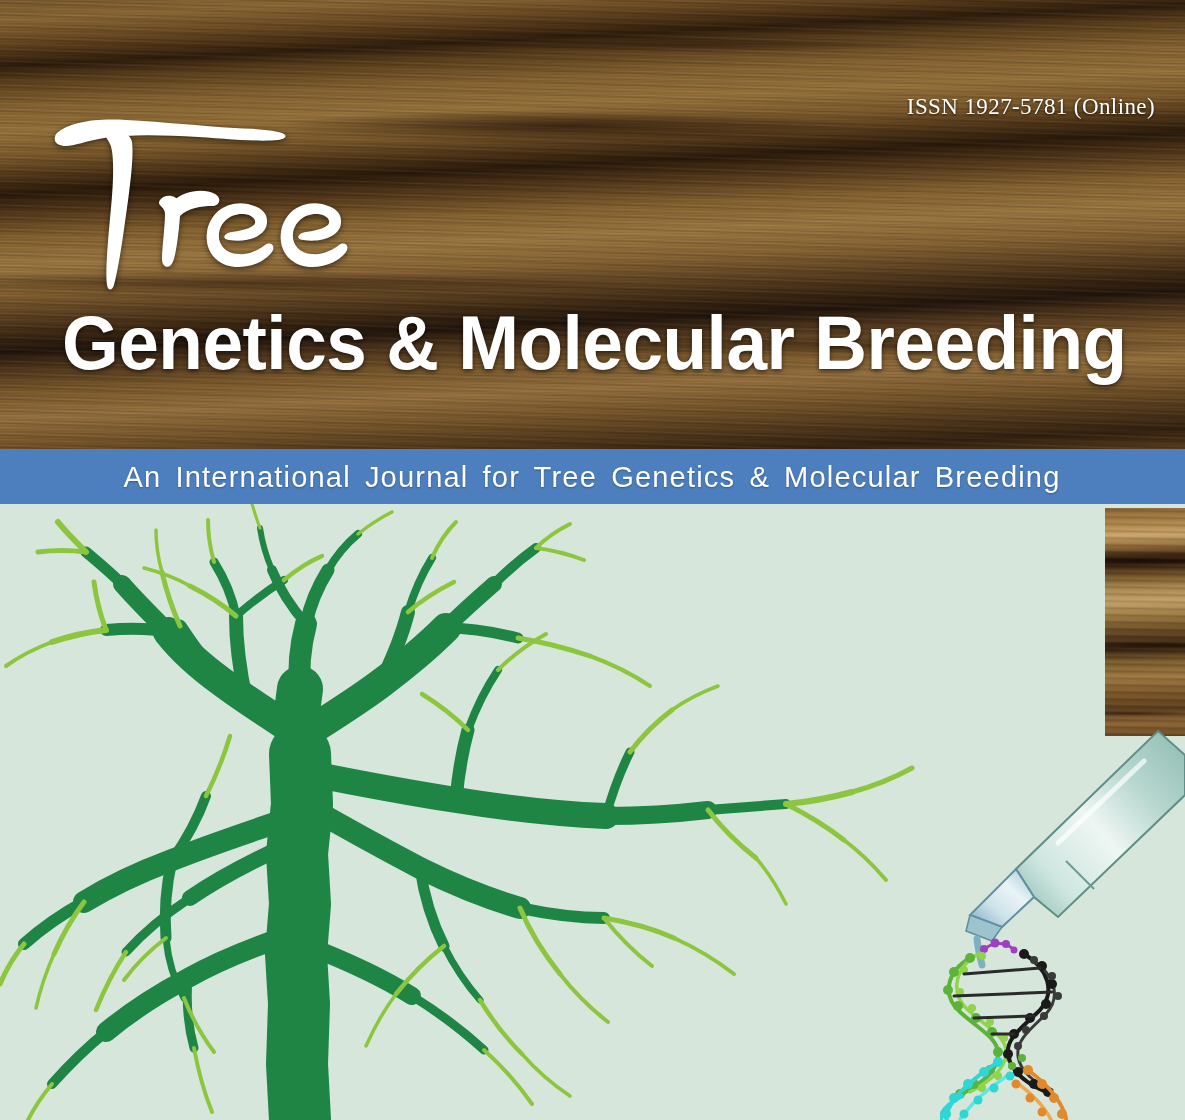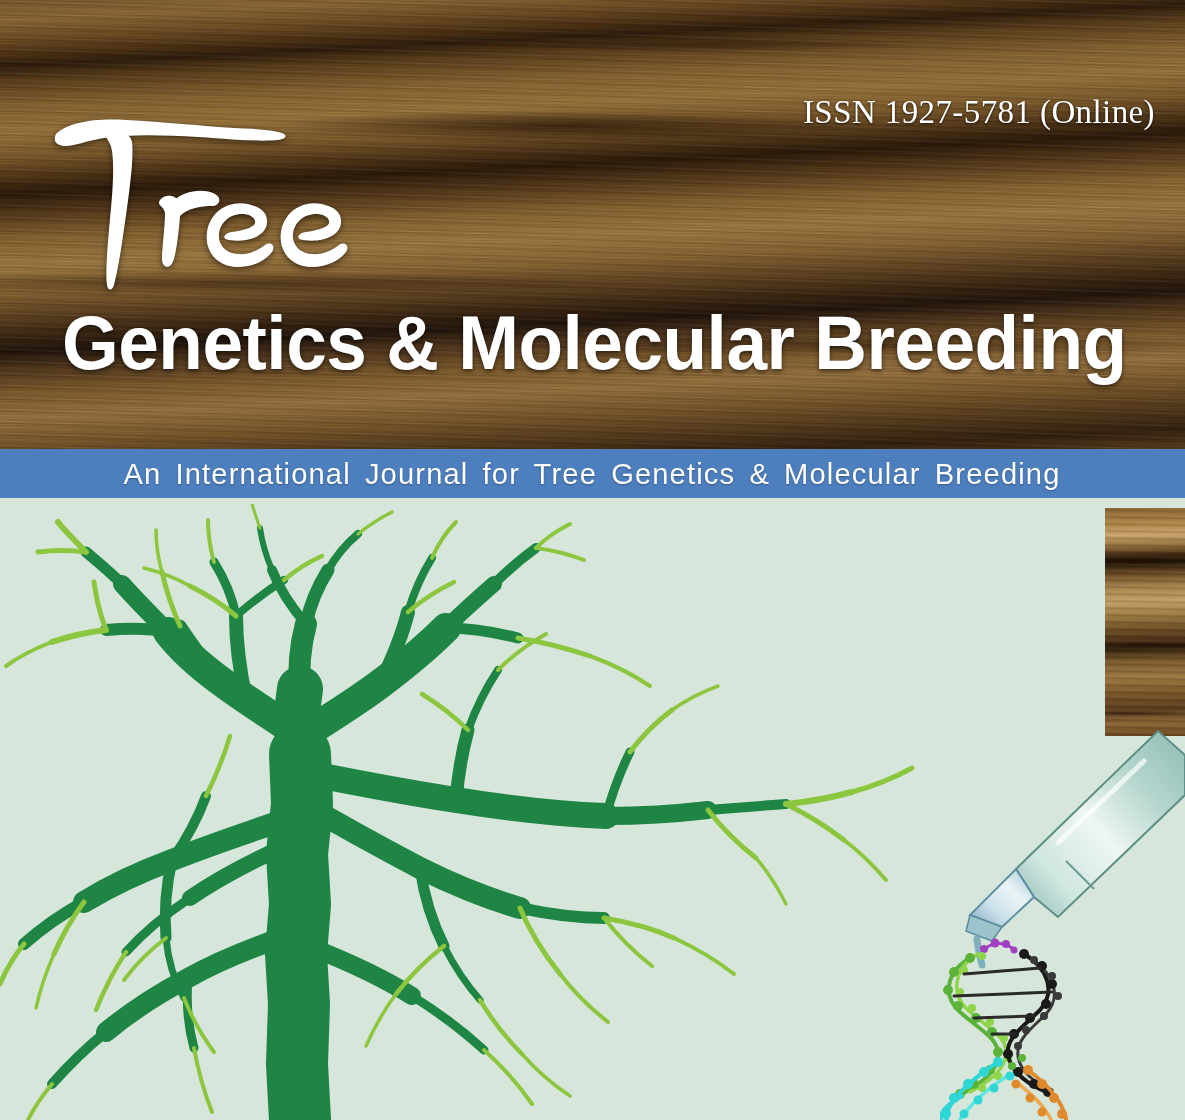--- a/index.html
+++ b/index.html
@@ -59,21 +59,21 @@
       radial-gradient(ellipse 420px 22px at 48% 28%, rgba(25,10,2,.65), rgba(25,10,2,0) 70%),
       radial-gradient(ellipse 600px 16px at 20% 63%, rgba(25,10,2,.45), rgba(25,10,2,0) 70%),
       radial-gradient(ellipse 520px 14px at 75% 77%, rgba(25,10,2,.40), rgba(25,10,2,0) 70%),
       radial-gradient(ellipse 300px 10px at 60% 10%, rgba(25,10,2,.45), rgba(25,10,2,0) 70%);
   }
 
   
   .issn {
     position:absolute; right:30px; top:94px;
     font-family:"Liberation Serif", serif;
-    font-size:33px; color:#ffffff; letter-spacing:.4px;
+    font-size:23px; color:#ffffff; letter-spacing:.4px;
     text-shadow:0 1px 3px rgba(0,0,0,.75);
     white-space:nowrap;
     z-index:6;
   }
 
   
   .tree-word {
     position:absolute; left:52px; top:112px;
     width:420px; height:185px;
     z-index:6;
@@ -93,21 +93,21 @@
     letter-spacing:-0.5px;
     transform:scaleX(0.96);
     transform-origin:left center;
     text-shadow:0 2px 5px rgba(0,0,0,.6);
     white-space:nowrap;
     z-index:6;
   }
 
   
   .blue-banner {
-    position:absolute; left:0; top:449px; width:1185px; height:49px;
+    position:absolute; left:0; top:449px; width:1185px; height:55px;
     background:#4d7fbe;
     z-index:5;
     display:flex; align-items:center; justify-content:center;
   }
   .blue-banner-text {
     font-family:"Liberation Sans", sans-serif;
     font-size:30px;
     color:#ffffff;
     letter-spacing:1.2px;
     word-spacing:5px;

